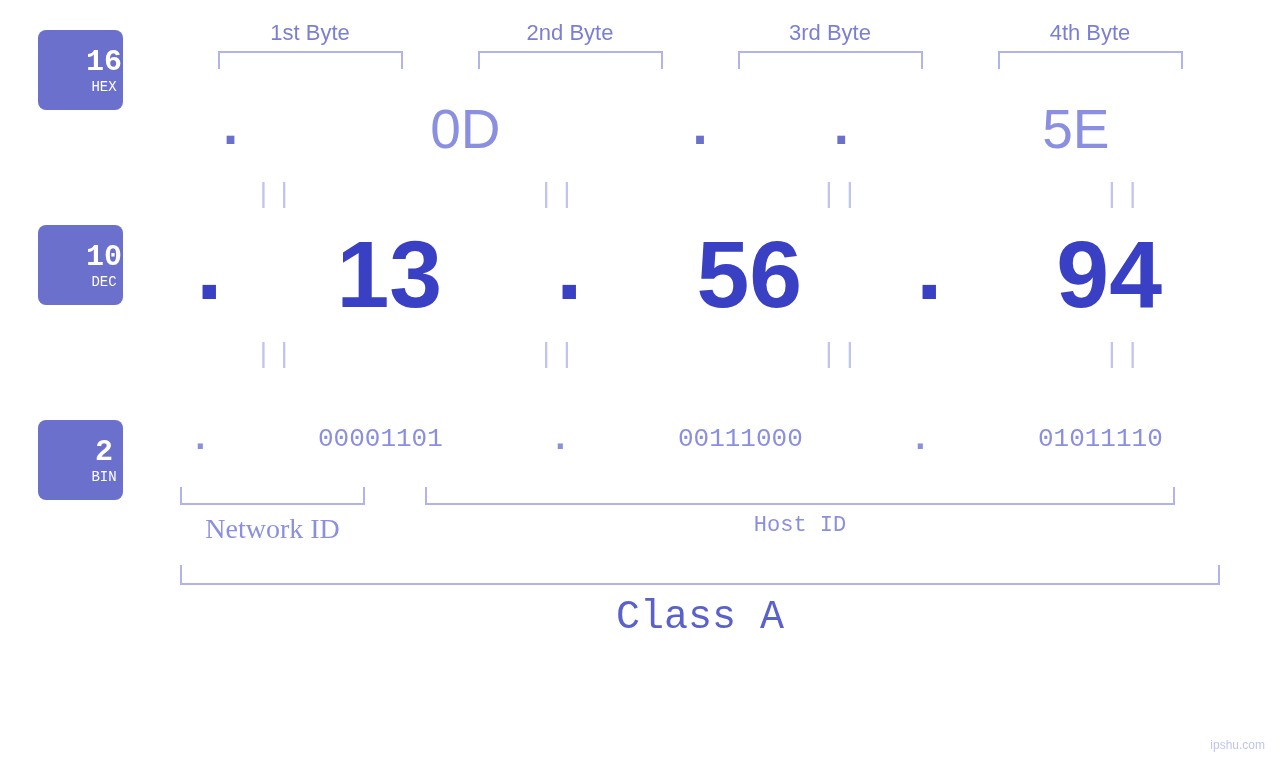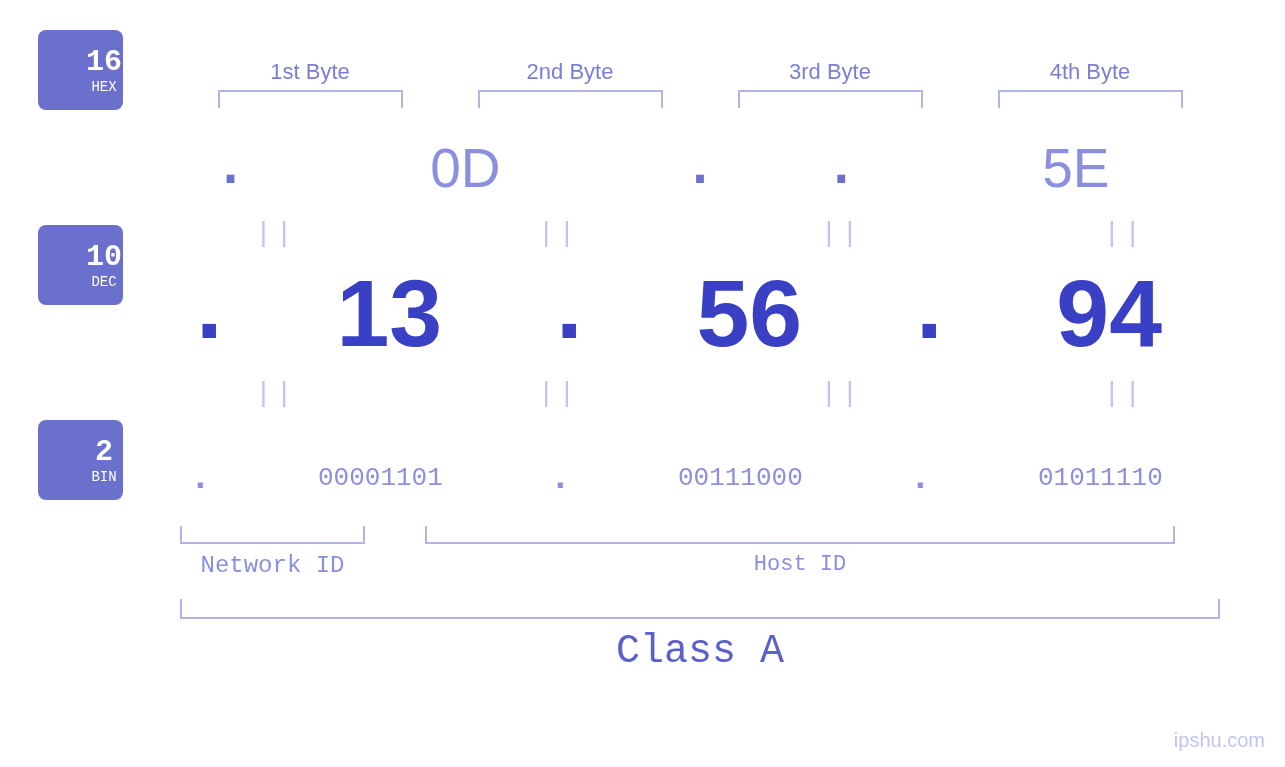--- a/index.html
+++ b/index.html
@@ -27,21 +27,20 @@
       padding-top: 20px;
     }
 
     .byte-header {
       color: #7b7fd4;
       font-size: 22px;
       font-family: Arial, sans-serif;
       font-weight: normal;
       width: 220px;
       text-align: center;
-      margin-top: 39px;
     }
 
     .bracket {
       width: 185px;
       height: 18px;
       border-top: 2px solid #b0b4e8;
       border-left: 2px solid #b0b4e8;
       border-right: 2px solid #b0b4e8;
     }
 
@@ -164,21 +163,21 @@
       font-size: 36px;
       color: #8b8fe0;
       font-weight: bold;
     }
 
     
     .watermark {
       position: absolute;
       bottom: 15px;
       right: 20px;
-      font-size: 20px;
+      font-size: 12px;
       color: #c0c4f0;
       font-family: Arial, sans-serif;
     }
 
     
     .rows-container {
       display: flex;
       width: 1285px;
     }
 
@@ -298,21 +297,21 @@
         <div class="bin-value">01011110</div>
       </div>
 
       <div style="display:flex; width:1060px; padding-left:20px; margin-top:8px; gap:0;">
         <div style="width:185px; height:18px; border-bottom:2px solid #b0b4e8; border-left:2px solid #b0b4e8; border-right:2px solid #b0b4e8;"></div>
         <div style="width:60px;"></div>
         <div style="width:750px; height:18px; border-bottom:2px solid #b0b4e8; border-left:2px solid #b0b4e8; border-right:2px solid #b0b4e8;"></div>
       </div>
 
       <div style="display:flex; width:1060px; padding-left:20px; margin-top:8px; gap:0;">
-        <div style="width:185px; text-align:center; font-size:24px; color:#8b8fe0; font-family:Liberation Mono, monospace;">Network ID</div>
+        <div style="width:185px; text-align:center; font-size:28px; color:#8b8fe0; font-family:Liberation Serif, serif;">Network ID</div>
         <div style="width:60px;"></div>
         <div style="width:750px; text-align:center; font-size:22px; color:#8b8fe0; font-family:'Courier New',monospace;">Host ID</div>
       </div>
 
       <div style="width:1060px; padding-left:20px; margin-top:20px;">
         <div style="width:100%; height:20px; border-bottom:2px solid #b0b4e8; border-left:2px solid #b0b4e8; border-right:2px solid #b0b4e8;"></div>
       </div>
 
       <div style="text-align:center; font-size:40px; color:#5a60cc; font-family:'Courier New',monospace; margin-top:10px; width:1060px; padding-left:20px;">Class A</div>
 

